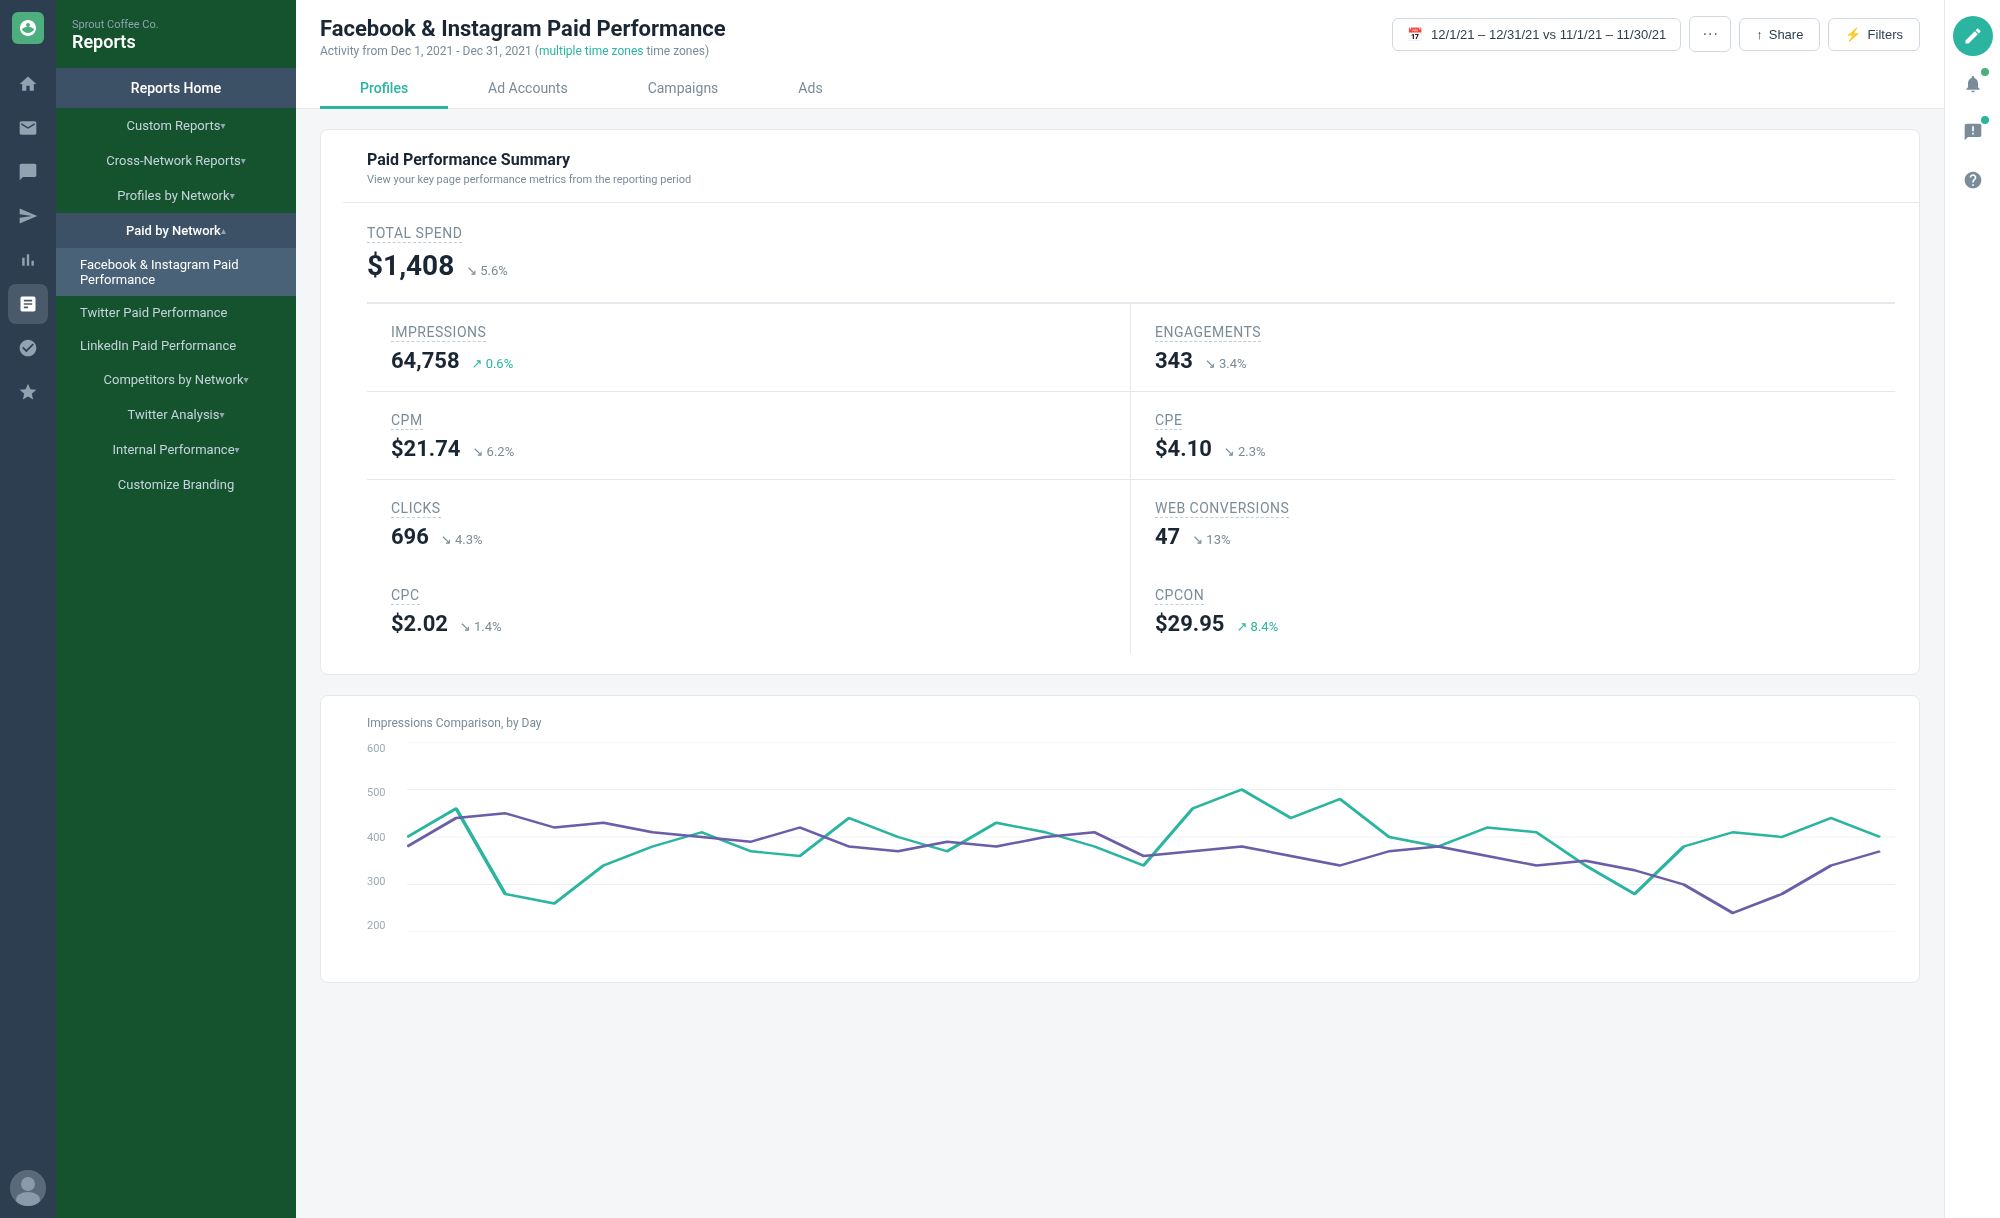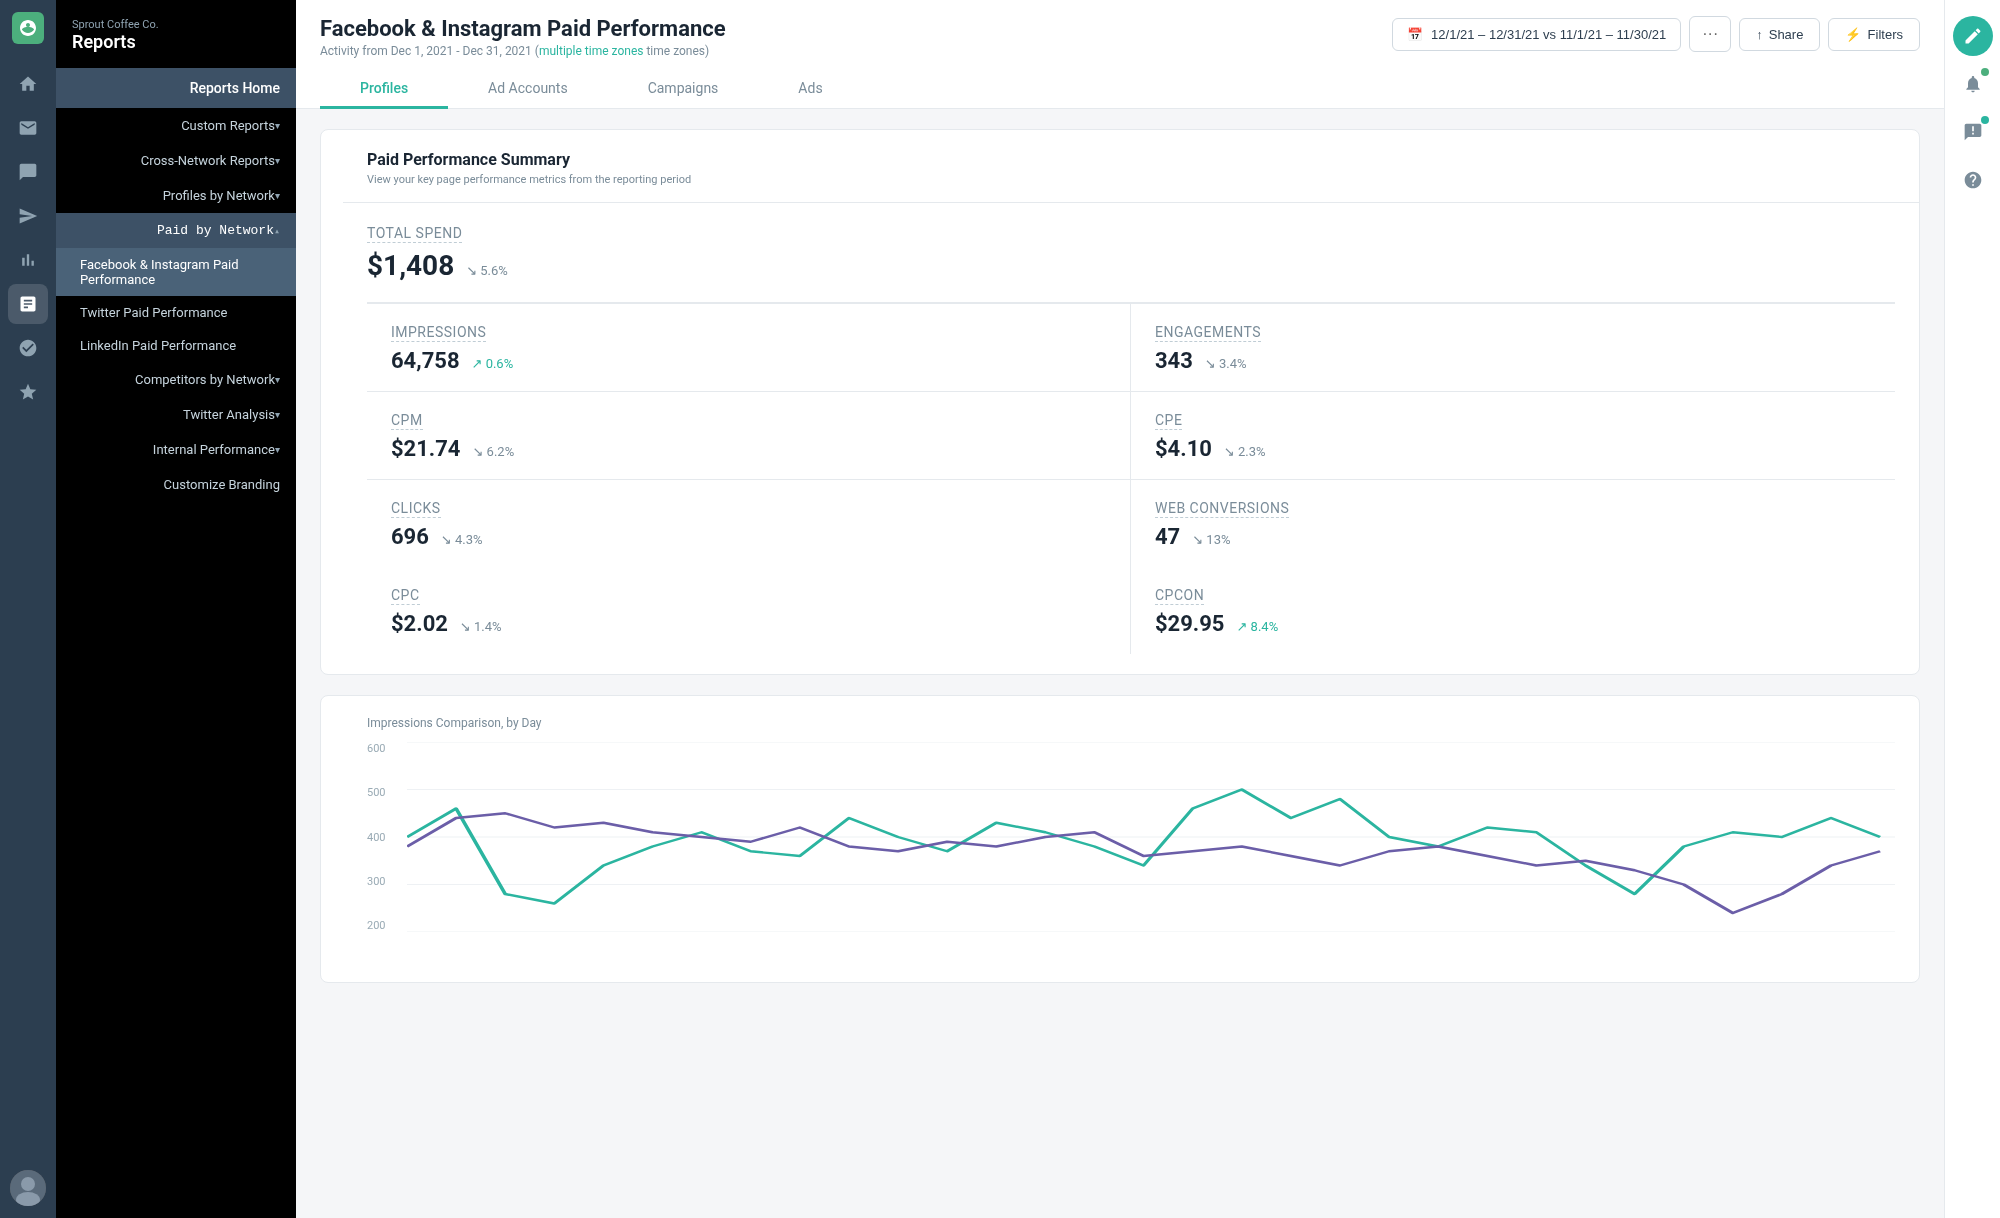--- a/index.html
+++ b/index.html
@@ -45,45 +45,45 @@
       border-radius: 50%;
       background: #555;
       overflow: hidden;
       display: flex; align-items: center; justify-content: center;
       color: #ccc; font-size: 14px;
     }
 
     
     .sidebar {
       width: 240px;
-      background: #000000;
+      background: #14532d;
       display: flex;
       flex-direction: column;
       flex-shrink: 0;
       overflow-y: auto;
       padding-bottom: 20px;
     }
     .sidebar-header {
       padding: 18px 16px 16px;
       color: #fff;
     }
     .sidebar-header .company { font-size: 11px; color: #8fa3b1; }
     .sidebar-header .title { font-size: 18px; font-weight: 600; color: #fff; }
 
     .sidebar-item {
       display: flex;
       align-items: center;
-      justify-content: flex-end;
+      justify-content: center;
       padding: 10px 16px;
       cursor: pointer;
       color: #c5d3dc;
       font-size: 13px;
       border-radius: 0;
     }
-    .sidebar-item.active { background: #3d5166; color: #fff; font-weight: 500; font-family: Liberation Mono, monospace; }
+    .sidebar-item.active { background: #3d5166; color: #fff; font-weight: 500; }
     .sidebar-item .chevron { font-size: 10px; color: #8fa3b1; }
     .sidebar-item.reports-home { background: #3d5166; color: #fff; font-size: 14px; font-weight: 500; padding: 12px 16px; }
 
     .sidebar-sub-item {
       padding: 9px 16px 9px 24px;
       cursor: pointer;
       color: #c5d3dc;
       font-size: 13px;
     }
     .sidebar-sub-item.active { background: #4a6278; color: #fff; }

